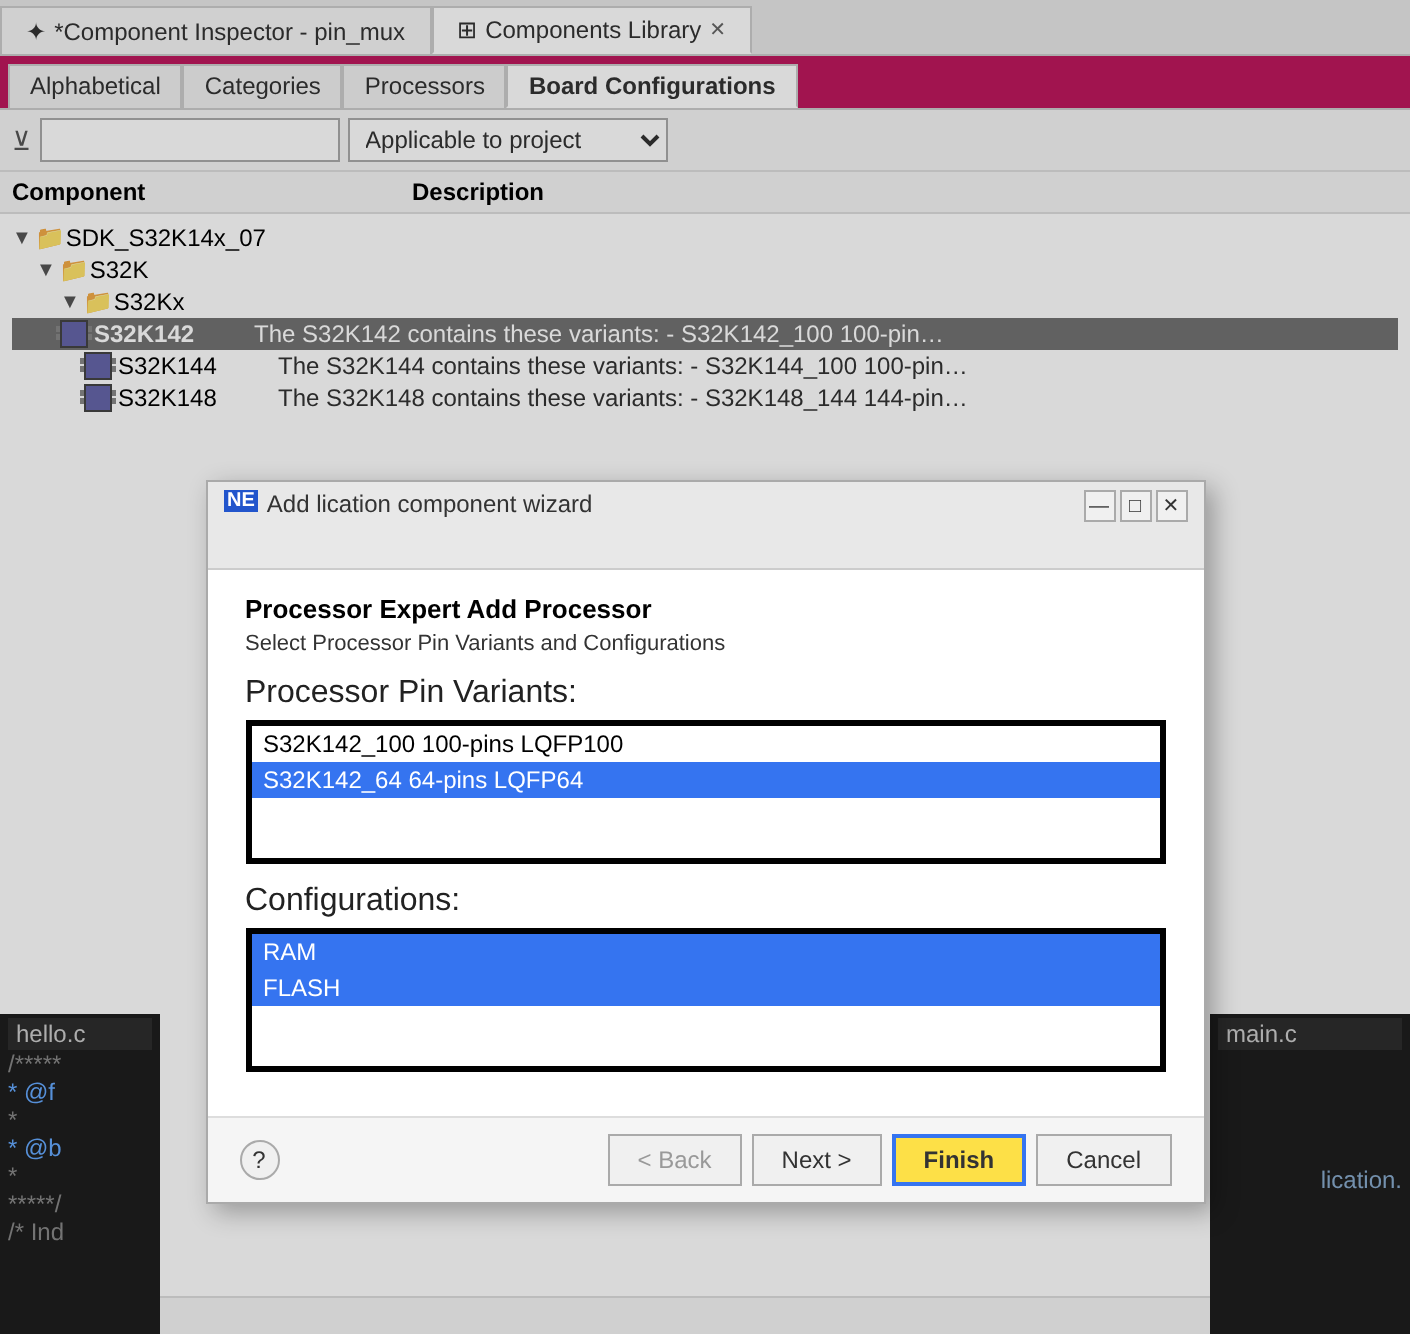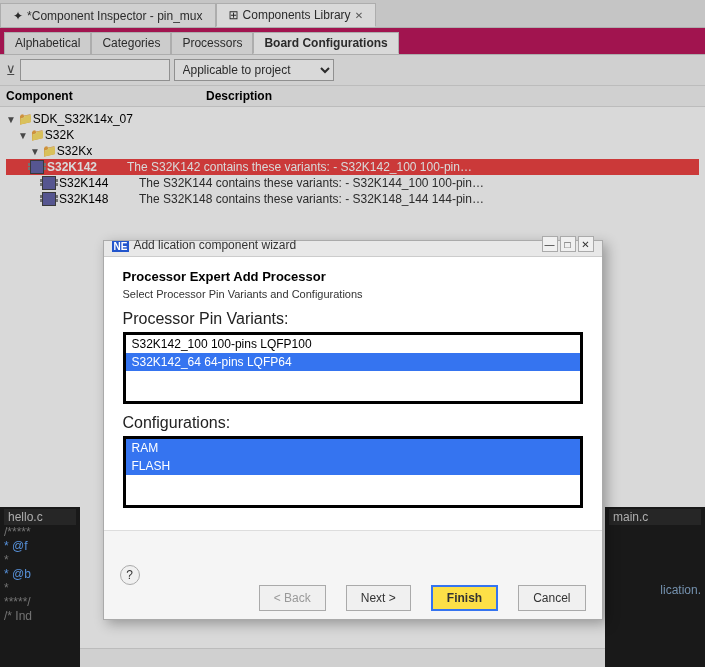--- a/index.html
+++ b/index.html
@@ -112,21 +112,21 @@
       overflow-y: auto;
       background: #fff;
     }
     .tree-item {
       display: flex;
       align-items: center;
       padding: 1px 0;
       cursor: pointer;
       user-select: none;
     }
-    .tree-item.selected { background: #ef4444; color: #fff; padding-left: 24px; }
+    .tree-item.selected { background: #737373; color: #fff; padding-left: 24px; }
     .indent1 { padding-left: 12px; }
     .indent2 { padding-left: 24px; }
     .indent3 { padding-left: 36px; }
     .expand-arrow { margin-right: 2px; font-size: 10px; color: #555; }
     .folder-icon { color: #e8a000; }
     .chip-icon { display: inline-block; width: 14px; height: 14px; background: #6666aa; border: 1px solid #444; margin-right: 3px; vertical-align: middle; position: relative; }
     .chip-icon::before { content: ''; position: absolute; top: 2px; left: -3px; width: 2px; height: 3px; background: #888; box-shadow: 0 4px 0 #888; }
     .chip-icon::after { content: ''; position: absolute; top: 2px; right: -3px; width: 2px; height: 3px; background: #888; box-shadow: 0 4px 0 #888; }
     .item-label { min-width: 130px; }
     .item-desc { color: #333; overflow: hidden; text-overflow: ellipsis; white-space: nowrap; max-width: 350px; }
@@ -146,25 +146,25 @@
     .modal {
       background: #f5f5f5;
       border: 1px solid #aaa;
       box-shadow: 4px 4px 12px rgba(0,0,0,0.3);
       width: 500px;
       display: flex;
       flex-direction: column;
     }
     .modal-titlebar {
       display: flex;
-      align-items: flex-end;
+      align-items: flex-start;
       background: #e8e8e8;
       border-bottom: 1px solid #ccc;
       padding: 4px 8px;
-      height: 16px;
+      height: 44px;
     }
     .modal-title-icon { color: #2244aa; font-size: 11px; margin-right: 4px; font-weight: bold; }
     .modal-title-text { flex: 1; font-size: 12px; color: #333; }
     .modal-title-btn {
       width: 16px; height: 16px;
       border: 1px solid #aaa;
       background: #f0f0f0;
       display: flex; align-items: center; justify-content: center;
       cursor: pointer;
       font-size: 10px;
@@ -192,21 +192,21 @@
     .list-item.selected { background: #3574f0; color: #fff; }
     .modal-footer {
       display: flex;
       justify-content: space-between;
       align-items: center;
       padding: 8px 16px;
       border-top: 1px solid #ddd;
       background: #f5f5f5;
     }
     .footer-left { display: flex; align-items: center; gap: 6px; }
-    .footer-right { display: flex; gap: 20px; margin-top: 46px; }
+    .footer-right { display: flex; gap: 5px; }
     .help-btn {
       width: 20px; height: 20px;
       border: 1px solid #aaa;
       border-radius: 50%;
       display: flex; align-items: center; justify-content: center;
       cursor: pointer;
       font-size: 12px;
       color: #333;
       background: #f0f0f0;
     }

